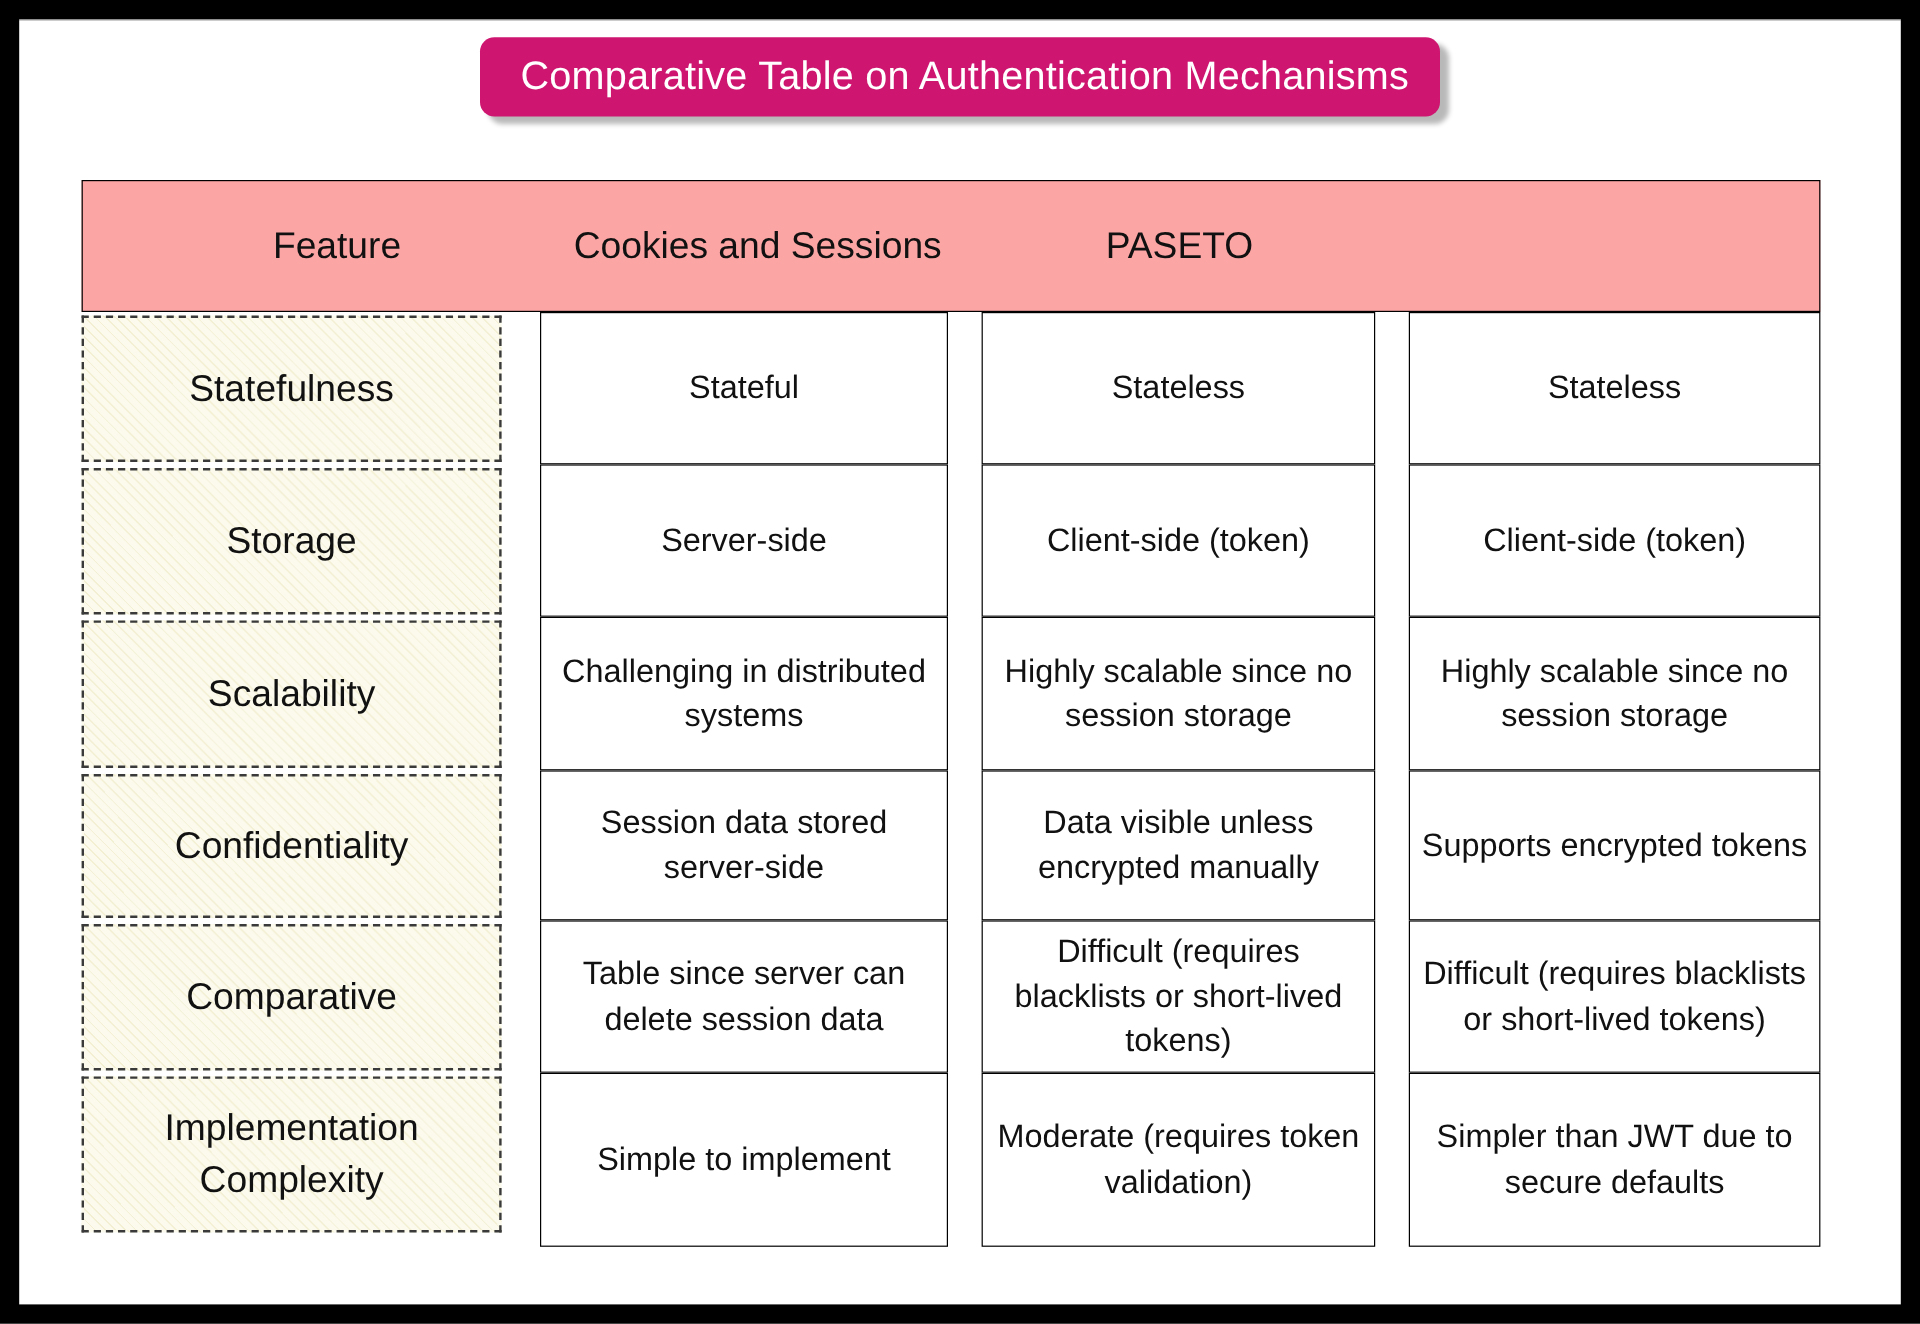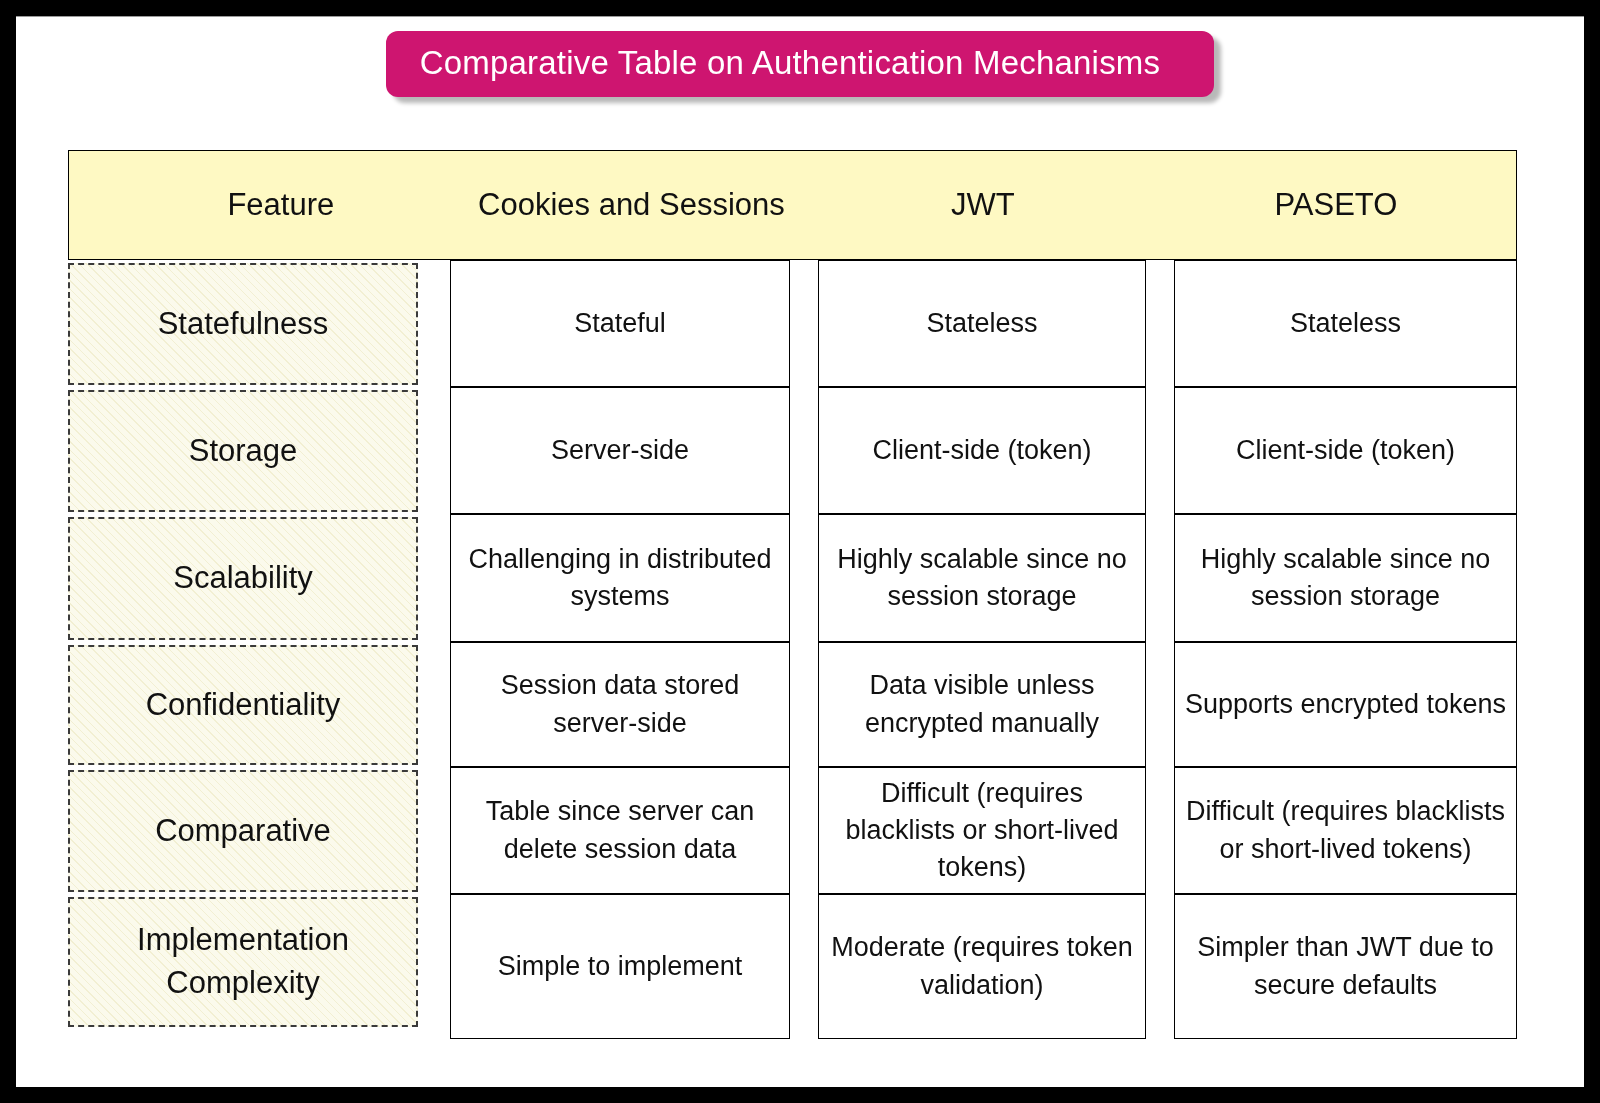--- a/index.html
+++ b/index.html
@@ -17,41 +17,41 @@
     border: 16px solid #000;
     background: #ffffff;
     box-shadow: inset 0 1px 0 #9a9a9a;
     overflow: hidden;
   }
 
   
   .banner {
     width: fit-content;
     margin: 15px auto 0 auto;
-    padding: 13px 54px 15px 34px;
+    padding: 13px 26px 15px 34px;
     background: #CE1570;
     color: #ffffff;
     font-size: 33px;
     letter-spacing: 0.2px;
     border-radius: 12px;
     box-shadow: 7px 6px 4px rgba(0,0,0,0.28);
   }
 
   
   .table {
     margin: 53px 0 0 52px;
     width: 1449px;
     display: grid;
     grid-template-columns: 354fr 368fr 356fr 371fr;
     grid-template-rows: 110px 127px 127px 128px 125px 127px 145px;
   }
 
   .header-band {
     grid-column: 1 / -1;
-    background: #fef9c3;
+    background: #fca5a5;
     border: 1px solid #000;
     display: grid;
     grid-template-columns: 354fr 368fr 356fr 371fr;
     padding-left: 40px;
   }
   .header-cell {
     display: flex;
     align-items: center;
     justify-content: center;
     text-align: center;
@@ -107,21 +107,20 @@
 <div class="frame">
 
   <div class="banner">
     <span>Comparative Table on Authentication Mechanisms</span>
   </div>
 
   <div class="table">
     <div class="header-band">
       <div class="header-cell">Feature</div>
       <div class="header-cell">Cookies and Sessions</div>
-      <div class="header-cell">JWT</div>
       <div class="header-cell">PASETO</div>
     </div>
     <div id="rows" style="display: contents;">
   <div class="row">
     <div class="cell feature">Statefulness</div>
     <div class="cell data">Stateful</div>
     <div class="cell data">Stateless</div>
     <div class="cell data">Stateless</div>
   </div>
 

